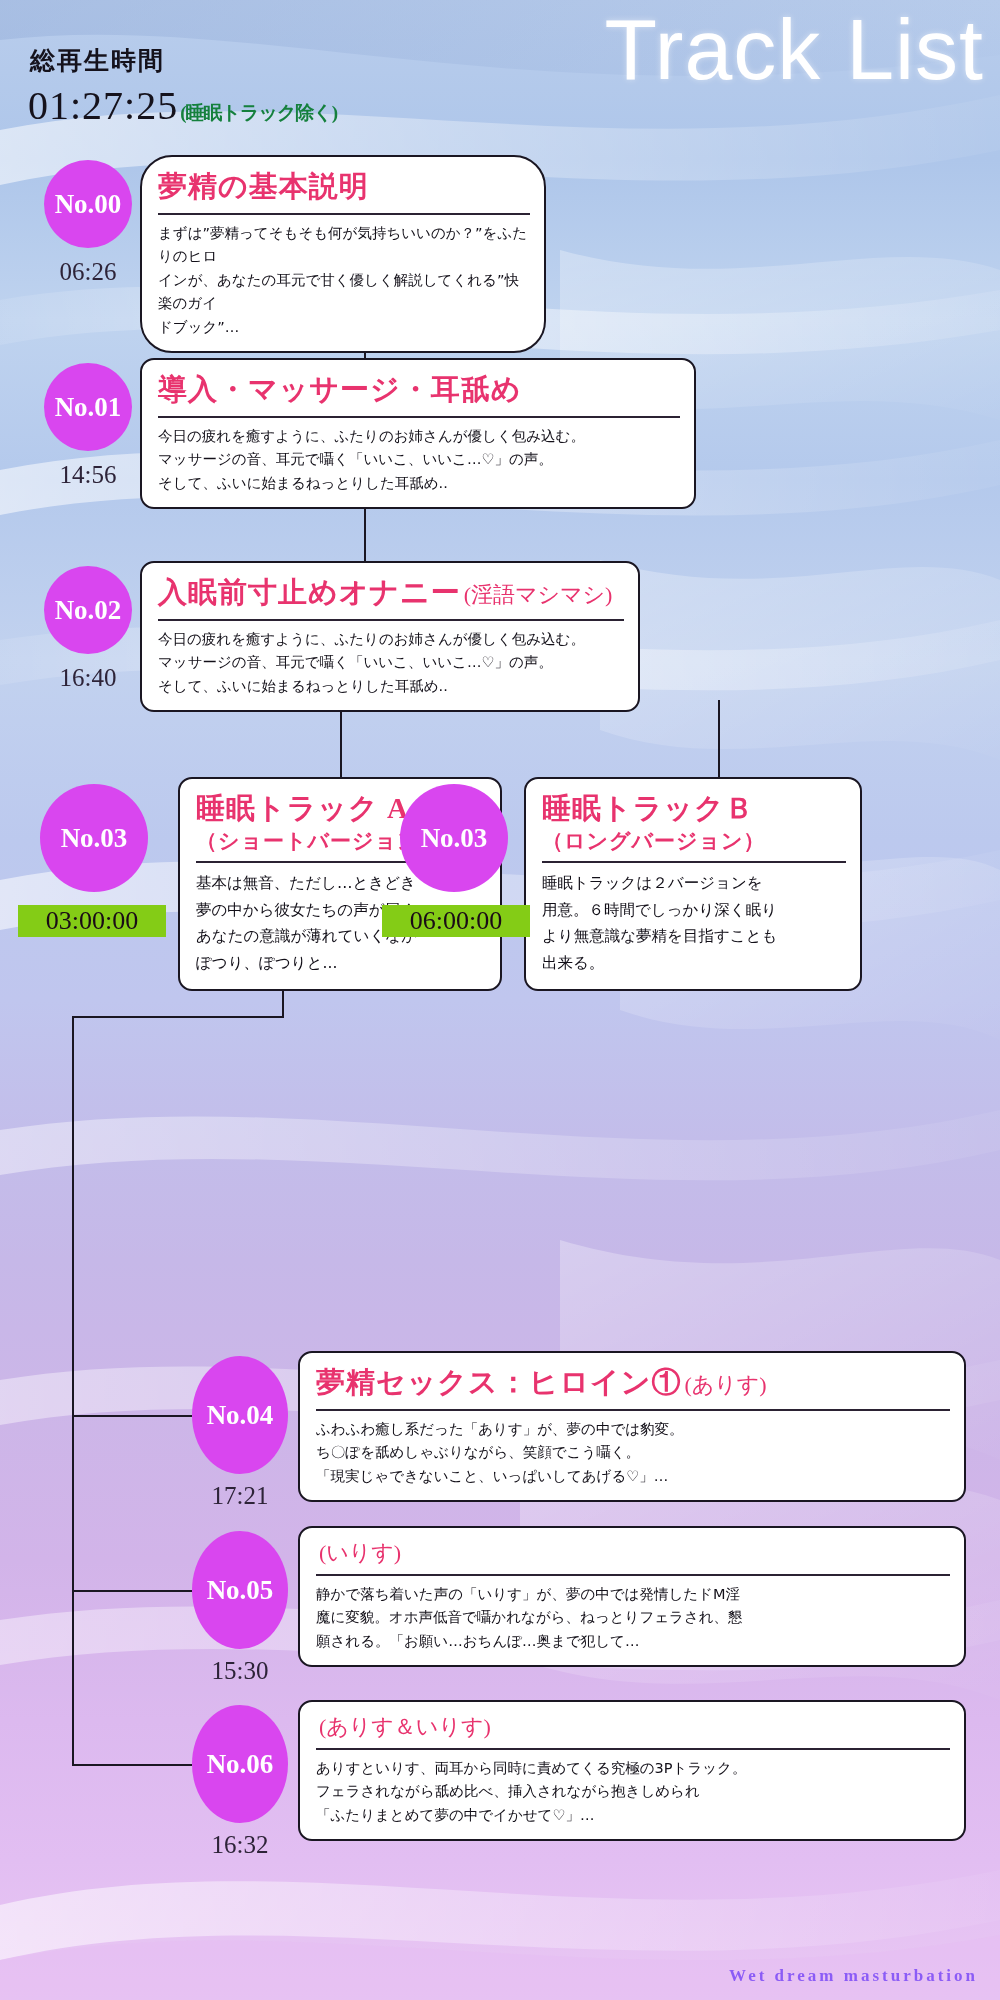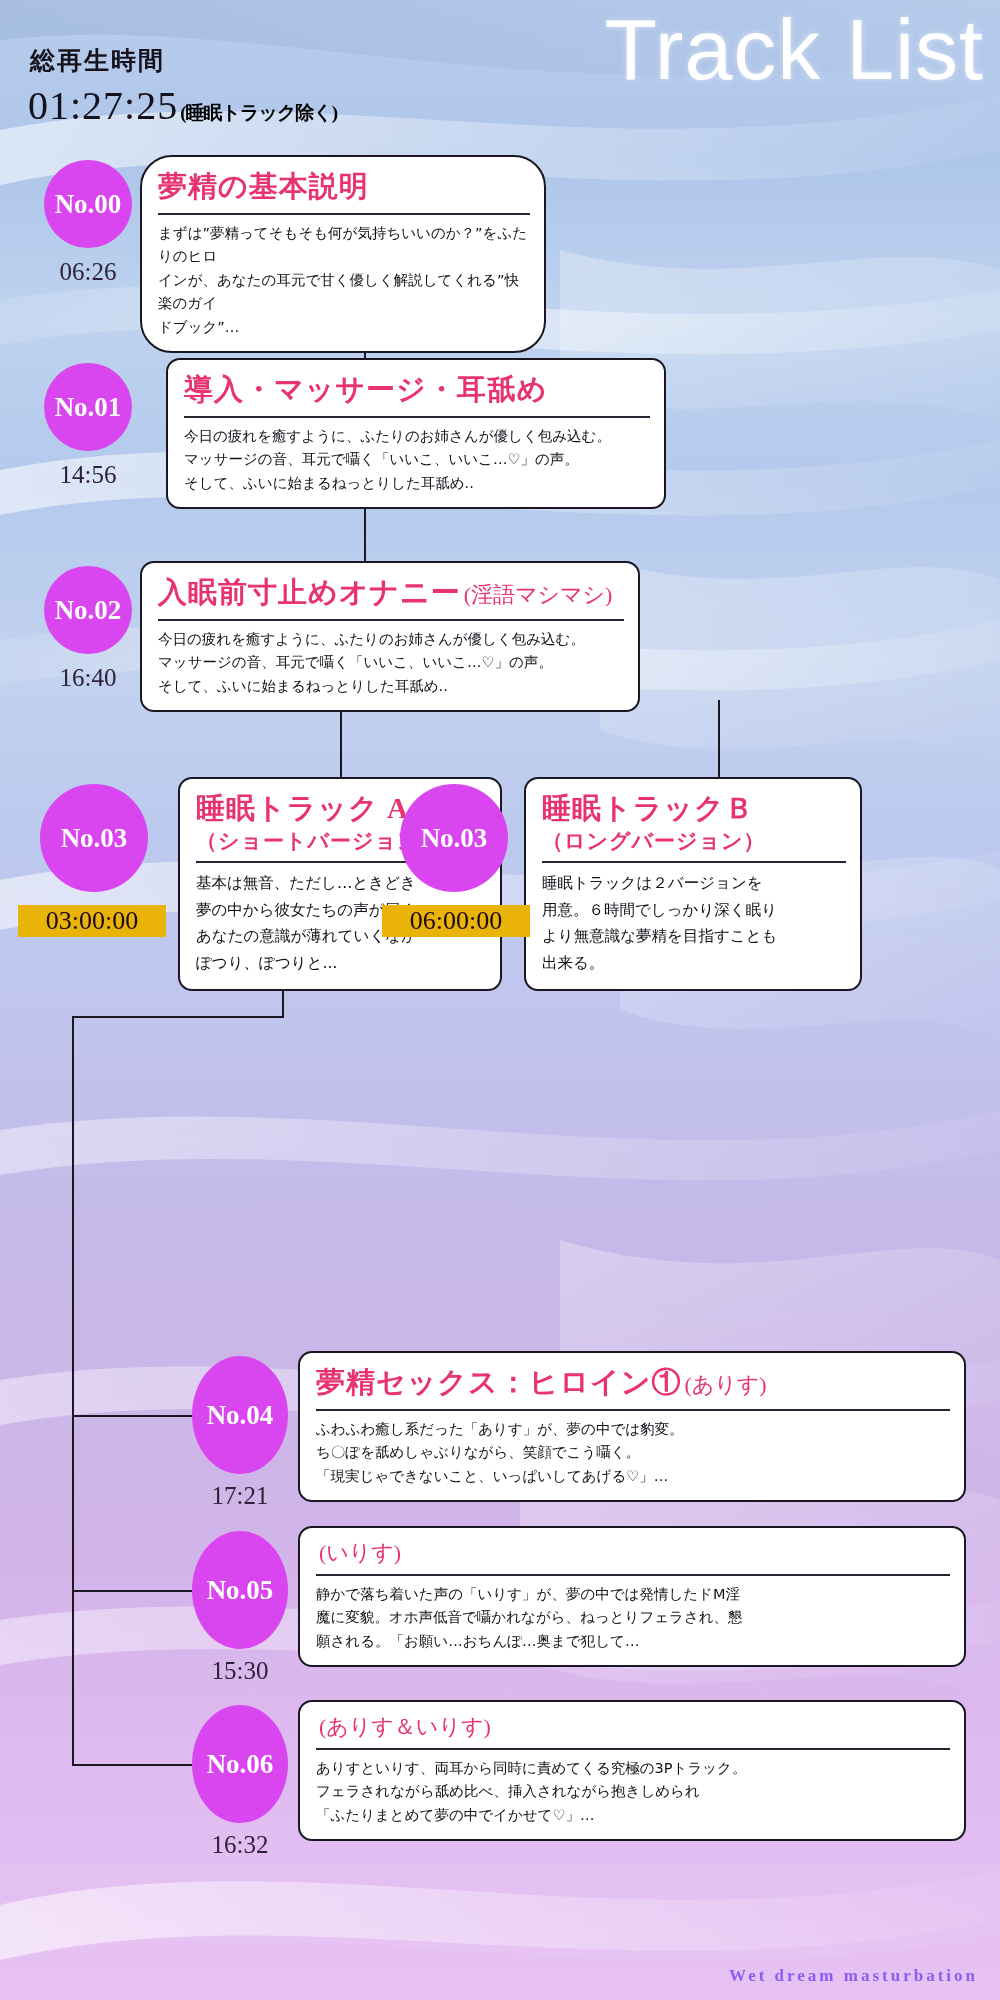--- a/index.html
+++ b/index.html
@@ -50,21 +50,21 @@
     position: absolute; left: 28px; top: 82px;
     display: flex; align-items: baseline;
   }
   .total-time {
     font-family: "Liberation Serif", "DejaVu Serif", serif;
     font-size: 40px; color: #15121c; letter-spacing: 1px;
   }
   .total-note {
     font-family: "Liberation Serif", "DejaVu Serif", serif;
     font-weight: bold;
-    font-size: 19px; color: #000000; margin-left: 2px;
+    font-size: 19px; color: #15803d; margin-left: 2px;
     letter-spacing: -1px;
   }
 
   
   .line { position: absolute; background: #1a1622; }
   .vline { width: 2px; }
   .hline { height: 2px; }
 
   
   .track { position: absolute; }
@@ -86,21 +86,21 @@
   .dur {
     position: absolute;
     font-family: "Liberation Serif", "DejaVu Serif", serif;
     font-size: 25px;
     color: #2d2338;
     text-align: center;
     z-index: 3;
   }
   .dur-red {
     position: absolute;
-    background: #eab308;
+    background: #84cc16;
     color: #1a0b16;
     font-family: "Liberation Serif", "DejaVu Serif", serif;
     font-size: 26px;
     text-align: center;
     padding: 1px 4px;
     z-index: 3;
     letter-spacing: 0px;
   }
 
   .card {
@@ -246,21 +246,21 @@
     <div class="rule"></div>
     <div class="card-body">まずは”夢精ってそもそも何が気持ちいいのか？”をふたりのヒロ
 インが、あなたの耳元で甘く優しく解説してくれる”快楽のガイ
 ドブック”…</div>
   </div>
 </div>
 
 <div class="track">
   <div class="badge badge-sm" style="left:44px; top:363px;">No.01</div>
   <div class="dur" style="left:44px; top:461px; width:88px;text-align:center;">14:56</div>
-  <div class="card" style="left:140px; top:358px; width:500px;margin-left:26px;">
+  <div class="card" style="left:140px; top:358px; width:556px;">
     <div class="card-title-row">
       <span class="card-title">導入・マッサージ・耳舐め</span>
       <span class="card-title-sub"></span>
     </div>
     <div class="rule"></div>
     <div class="card-body">今日の疲れを癒すように、ふたりのお姉さんが優しく包み込む。
 マッサージの音、耳元で囁く「いいこ、いいこ…♡」の声。
 そして、ふいに始まるねっとりした耳舐め..</div>
   </div>
 </div>

